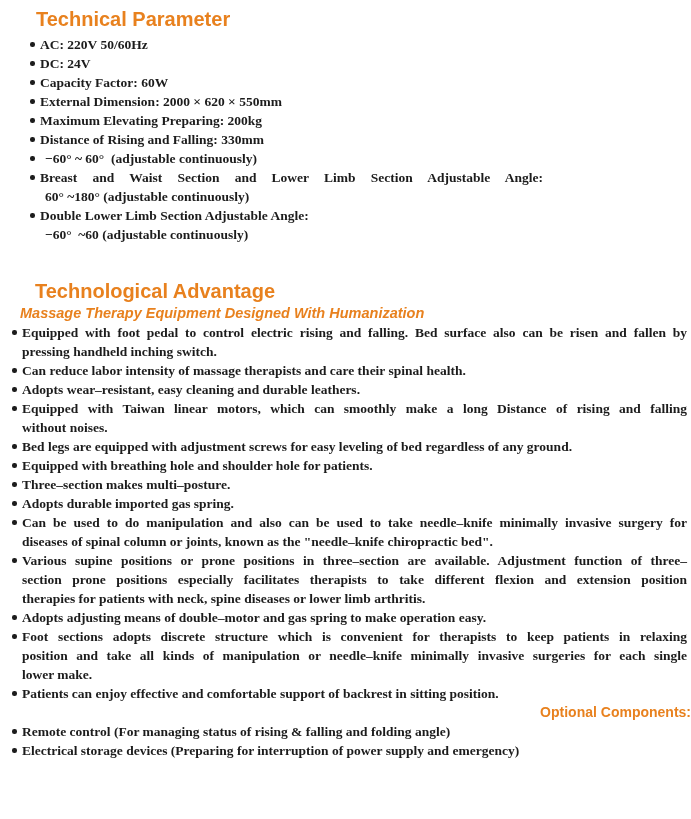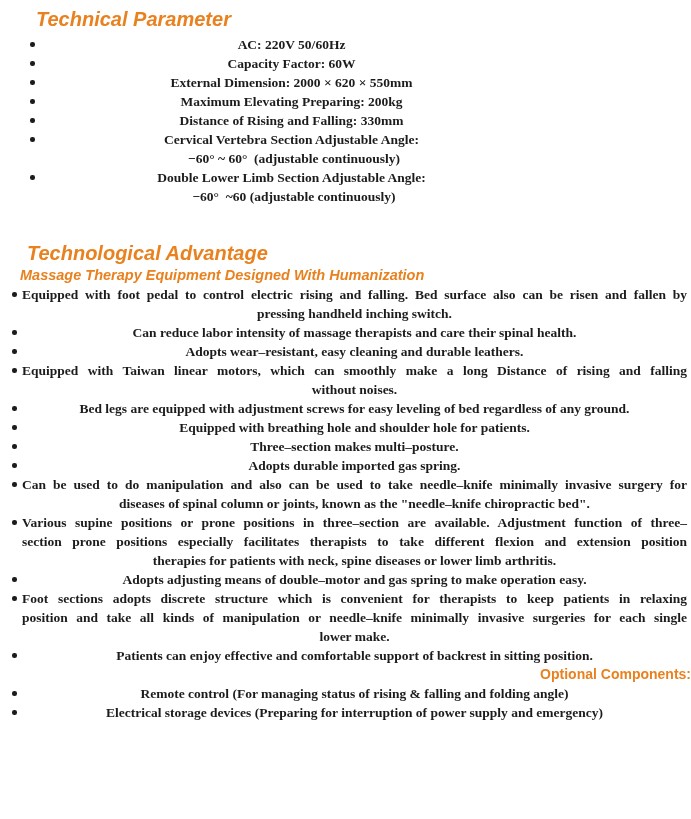--- a/index.html
+++ b/index.html
@@ -17,24 +17,23 @@
     font-weight:700;
     color:var(--ink);
   }
   .h-main{
     margin:0;
     font-family:"Liberation Sans",sans-serif;
     font-weight:700;
     font-size:20px;
     line-height:26px;
     color:var(--accent);
-    font-style:italic;
   }
   #tp-title{padding:6px 0 0 36px;}
-  #ta-title{padding:34px 0 0 27px;}
+  #ta-title{padding:34px 0 0 27px;margin-left:8px;}
   .h-sub{
     margin:0;
     padding-left:20px;
     font-family:"Liberation Sans",sans-serif;
     font-weight:700;
     font-size:14.5px;
     line-height:19px;
     color:var(--accent);
     font-style:italic;
   }
@@ -46,21 +45,21 @@
   }
   #tp-list{margin:3px 0 0 28px;width:515px;}
   #ta-list{margin:0 0 0 10px;width:677px;}
   #opt-list{margin:0 0 0 10px;width:677px;}
   .bullet-item{position:relative;padding-left:12px;}
   .dot{
     position:absolute;left:2px;top:7px;
     width:4.5px;height:4.5px;border-radius:50%;
     background:var(--ink);
   }
-  .line{text-align:center;}
+  .line{text-align:left;}
   .line.stretch{text-align:justify;text-align-last:justify;}
   .line.indent{padding-left:5px;}
   .opt-title{
     margin:0;
     padding-left:22px;
     font-family:"Liberation Sans",sans-serif;
     font-weight:700;
     font-size:14px;
     line-height:19px;
     color:var(--accent);
@@ -74,38 +73,46 @@
 
   <section>
     <h1 class="h-main" id="tp-title">Technical Parameter</h1>
     <ul class="list" id="tp-list">
         <li class="bullet-item">
           <span class="dot"></span>
           <div class="line">AC: 220V 50/60Hz</div>
         </li>
         <li class="bullet-item">
           <span class="dot"></span>
+          <div class="line">DC: 24V</div>
+        </li>
+        <li class="bullet-item">
+          <span class="dot"></span>
           <div class="line">Capacity Factor: 60W</div>
         </li>
         <li class="bullet-item">
           <span class="dot"></span>
           <div class="line">External Dimension: 2000 × 620 × 550mm</div>
         </li>
         <li class="bullet-item">
           <span class="dot"></span>
           <div class="line">Maximum Elevating Preparing: 200kg</div>
         </li>
         <li class="bullet-item">
           <span class="dot"></span>
           <div class="line">Distance of Rising and Falling: 330mm</div>
         </li>
         <li class="bullet-item">
           <span class="dot"></span>
-          <div class="line">Cervical Vertebra Section Adjustable Angle:</div>
           <div class="line indent">−60° ~ 60°&nbsp;&nbsp;(adjustable continuously)</div>
+        </li>
+        <li class="bullet-item">
+          <span class="dot"></span>
+          <div class="line stretch">Breast and Waist Section and Lower Limb Section Adjustable Angle:</div>
+          <div class="line indent">60°&nbsp;~180°&nbsp;(adjustable continuously)</div>
         </li>
         <li class="bullet-item">
           <span class="dot"></span>
           <div class="line">Double Lower Limb Section Adjustable Angle:</div>
           <div class="line indent">−60°&nbsp;&nbsp;~60 (adjustable continuously)</div>
         </li>
       </ul>
   </section>
 
   <section>

